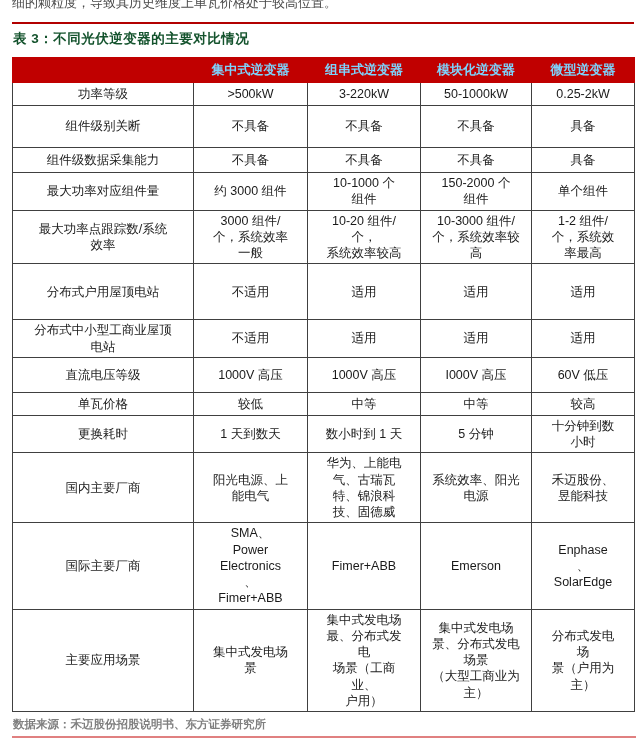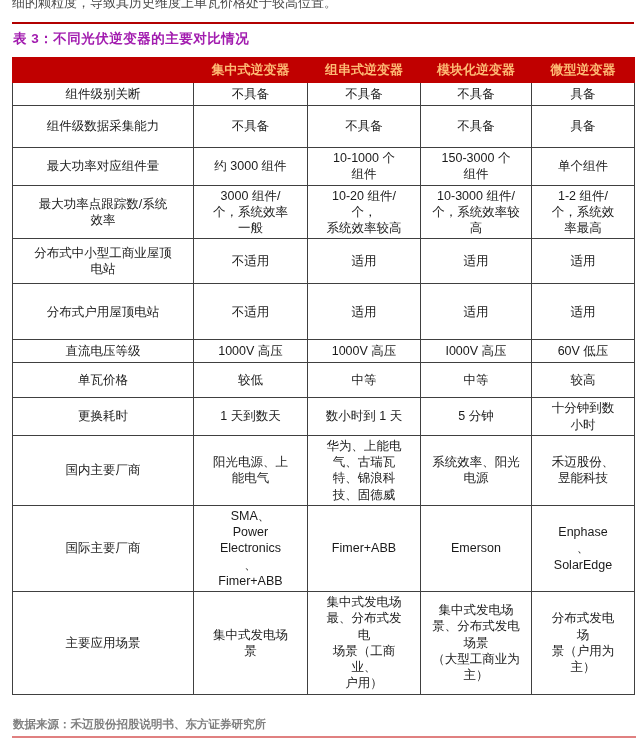--- a/index.html
+++ b/index.html
@@ -10,30 +10,30 @@
   }
   .top-text{
     position:absolute;top:-6px;left:12px;right:8px;
     font-size:13px;color:#4a4a4a;white-space:nowrap;overflow:hidden;
   }
   .rule-top{
     position:absolute;top:22px;left:12px;width:622px;height:2px;background:#b20000;
   }
   .table-title{
     position:absolute;top:30px;left:13px;
-    font-size:13.5px;font-weight:bold;color:#a21caf;letter-spacing:0.5px;
+    font-size:13.5px;font-weight:bold;color:#14532d;letter-spacing:0.5px;
   }
   .table-wrap{position:absolute;top:57px;left:12px;}
   table{
     border-collapse:collapse;table-layout:fixed;width:622px;
     font-size:12.5px;color:#1a1a1a;
   }
   col.c0{width:181px}col.c1{width:114px}col.c2{width:113px}col.c3{width:111px}col.c4{width:103px}
   thead th{
-    background:#c00000;color:#fdba74;font-weight:bold;font-size:13px;
+    background:#c00000;color:#7dd3fc;font-weight:bold;font-size:13px;
     padding:3px 2px;border:1px solid #c00000;border-left:1px solid #ffffff;
     text-align:center;vertical-align:middle;
   }
   thead th:first-child{border-left:1px solid #c00000;}
   tbody th,tbody td{
     border:1px solid #404040;text-align:center;vertical-align:middle;
     padding:2px 3px;line-height:1.3;white-space:pre-line;
     font-weight:normal;overflow:hidden;
   }
   tbody th{font-weight:normal;}
@@ -84,68 +84,75 @@
         <tr>
           <th></th>
           <th>集中式逆变器</th>
           <th>组串式逆变器</th>
           <th>模块化逆变器</th>
           <th>微型逆变器</th>
         </tr>
       </thead>
     <tbody>
         <tr>
+          <th>功率等级</th>
+          <td>&gt;500kW</td>
+          <td>3-220kW</td>
+          <td>50-1000kW</td>
+          <td>0.25-2kW</td>
+        </tr>
+        <tr>
           <th>组件级别关断</th>
           <td>不具备</td>
           <td>不具备</td>
           <td>不具备</td>
           <td>具备</td>
         </tr>
         <tr>
           <th>组件级数据采集能力</th>
           <td>不具备</td>
           <td>不具备</td>
           <td>不具备</td>
           <td>具备</td>
         </tr>
         <tr>
           <th>最大功率对应组件量</th>
           <td>约 3000 组件</td>
           <td>10-1000 个
 组件</td>
-          <td>150-3000 个
+          <td>150-2000 个
 组件</td>
           <td>单个组件</td>
         </tr>
         <tr>
           <th>最大功率点跟踪数/系统
 效率</th>
           <td>3000 组件/
 个，系统效率
 一般</td>
           <td>10-20 组件/
 个，
 系统效率较高</td>
           <td>10-3000 组件/
 个，系统效率较
 高</td>
           <td>1-2 组件/
 个，系统效
 率最高</td>
         </tr>
         <tr>
+          <th>分布式户用屋顶电站</th>
+          <td>不适用</td>
+          <td>适用</td>
+          <td>适用</td>
+          <td>适用</td>
+        </tr>
+        <tr>
           <th>分布式中小型工商业屋顶
 电站</th>
-          <td>不适用</td>
-          <td>适用</td>
-          <td>适用</td>
-          <td>适用</td>
-        </tr>
-        <tr>
-          <th>分布式户用屋顶电站</th>
           <td>不适用</td>
           <td>适用</td>
           <td>适用</td>
           <td>适用</td>
         </tr>
         <tr>
           <th>直流电压等级</th>
           <td>1000V 高压</td>
           <td>1000V 高压</td>
           <td>I000V 高压</td>

